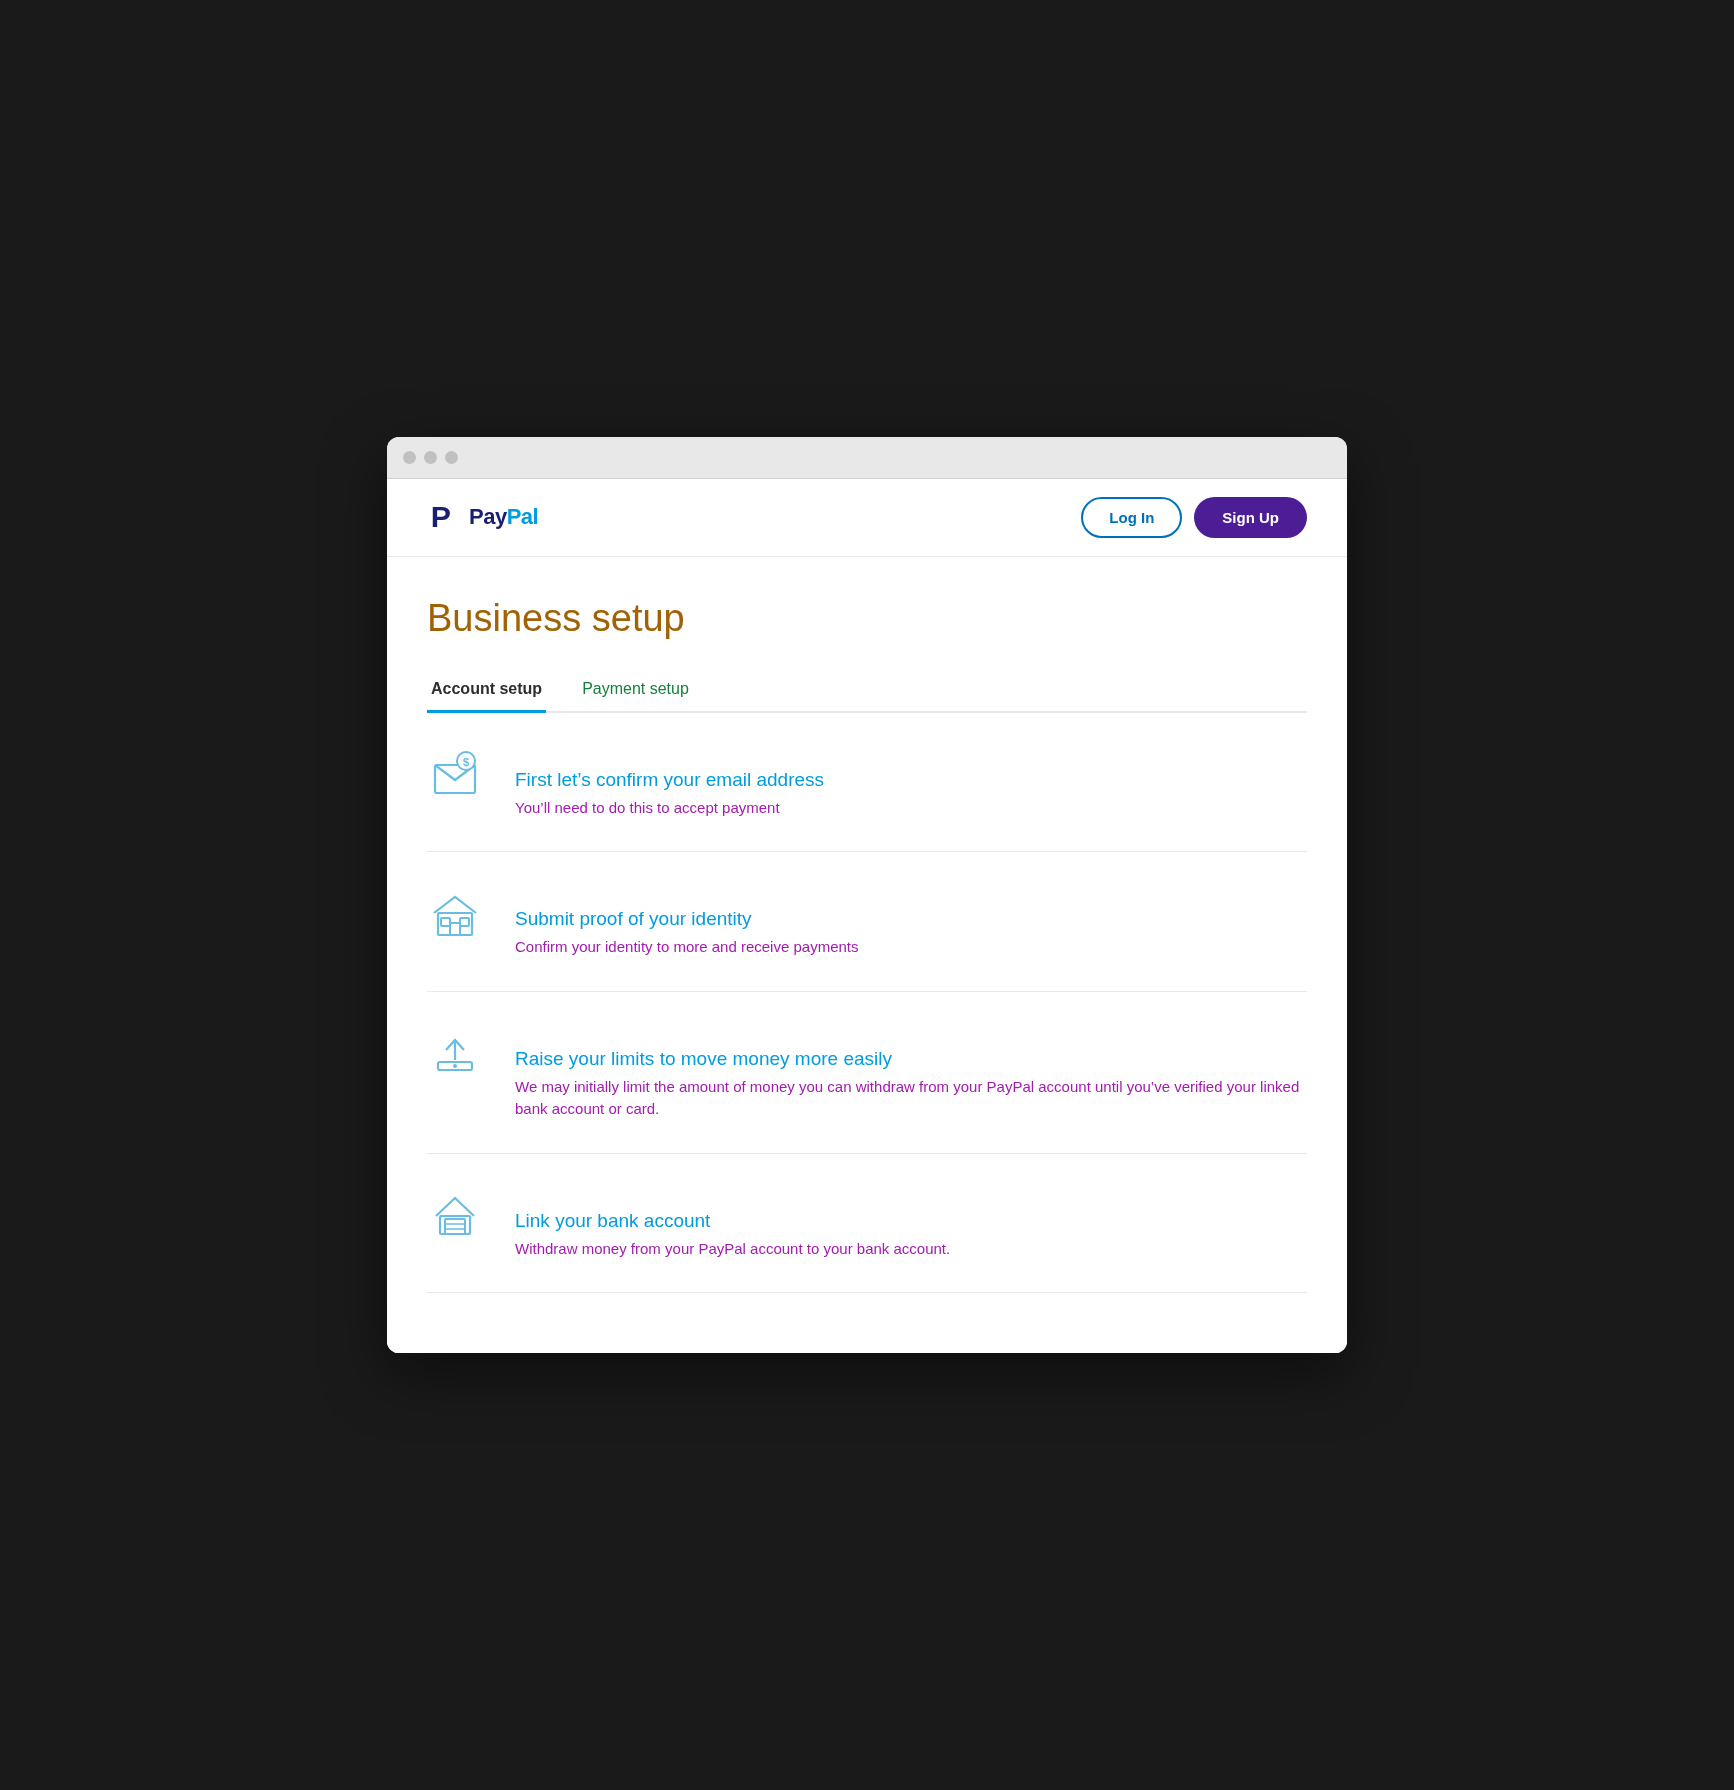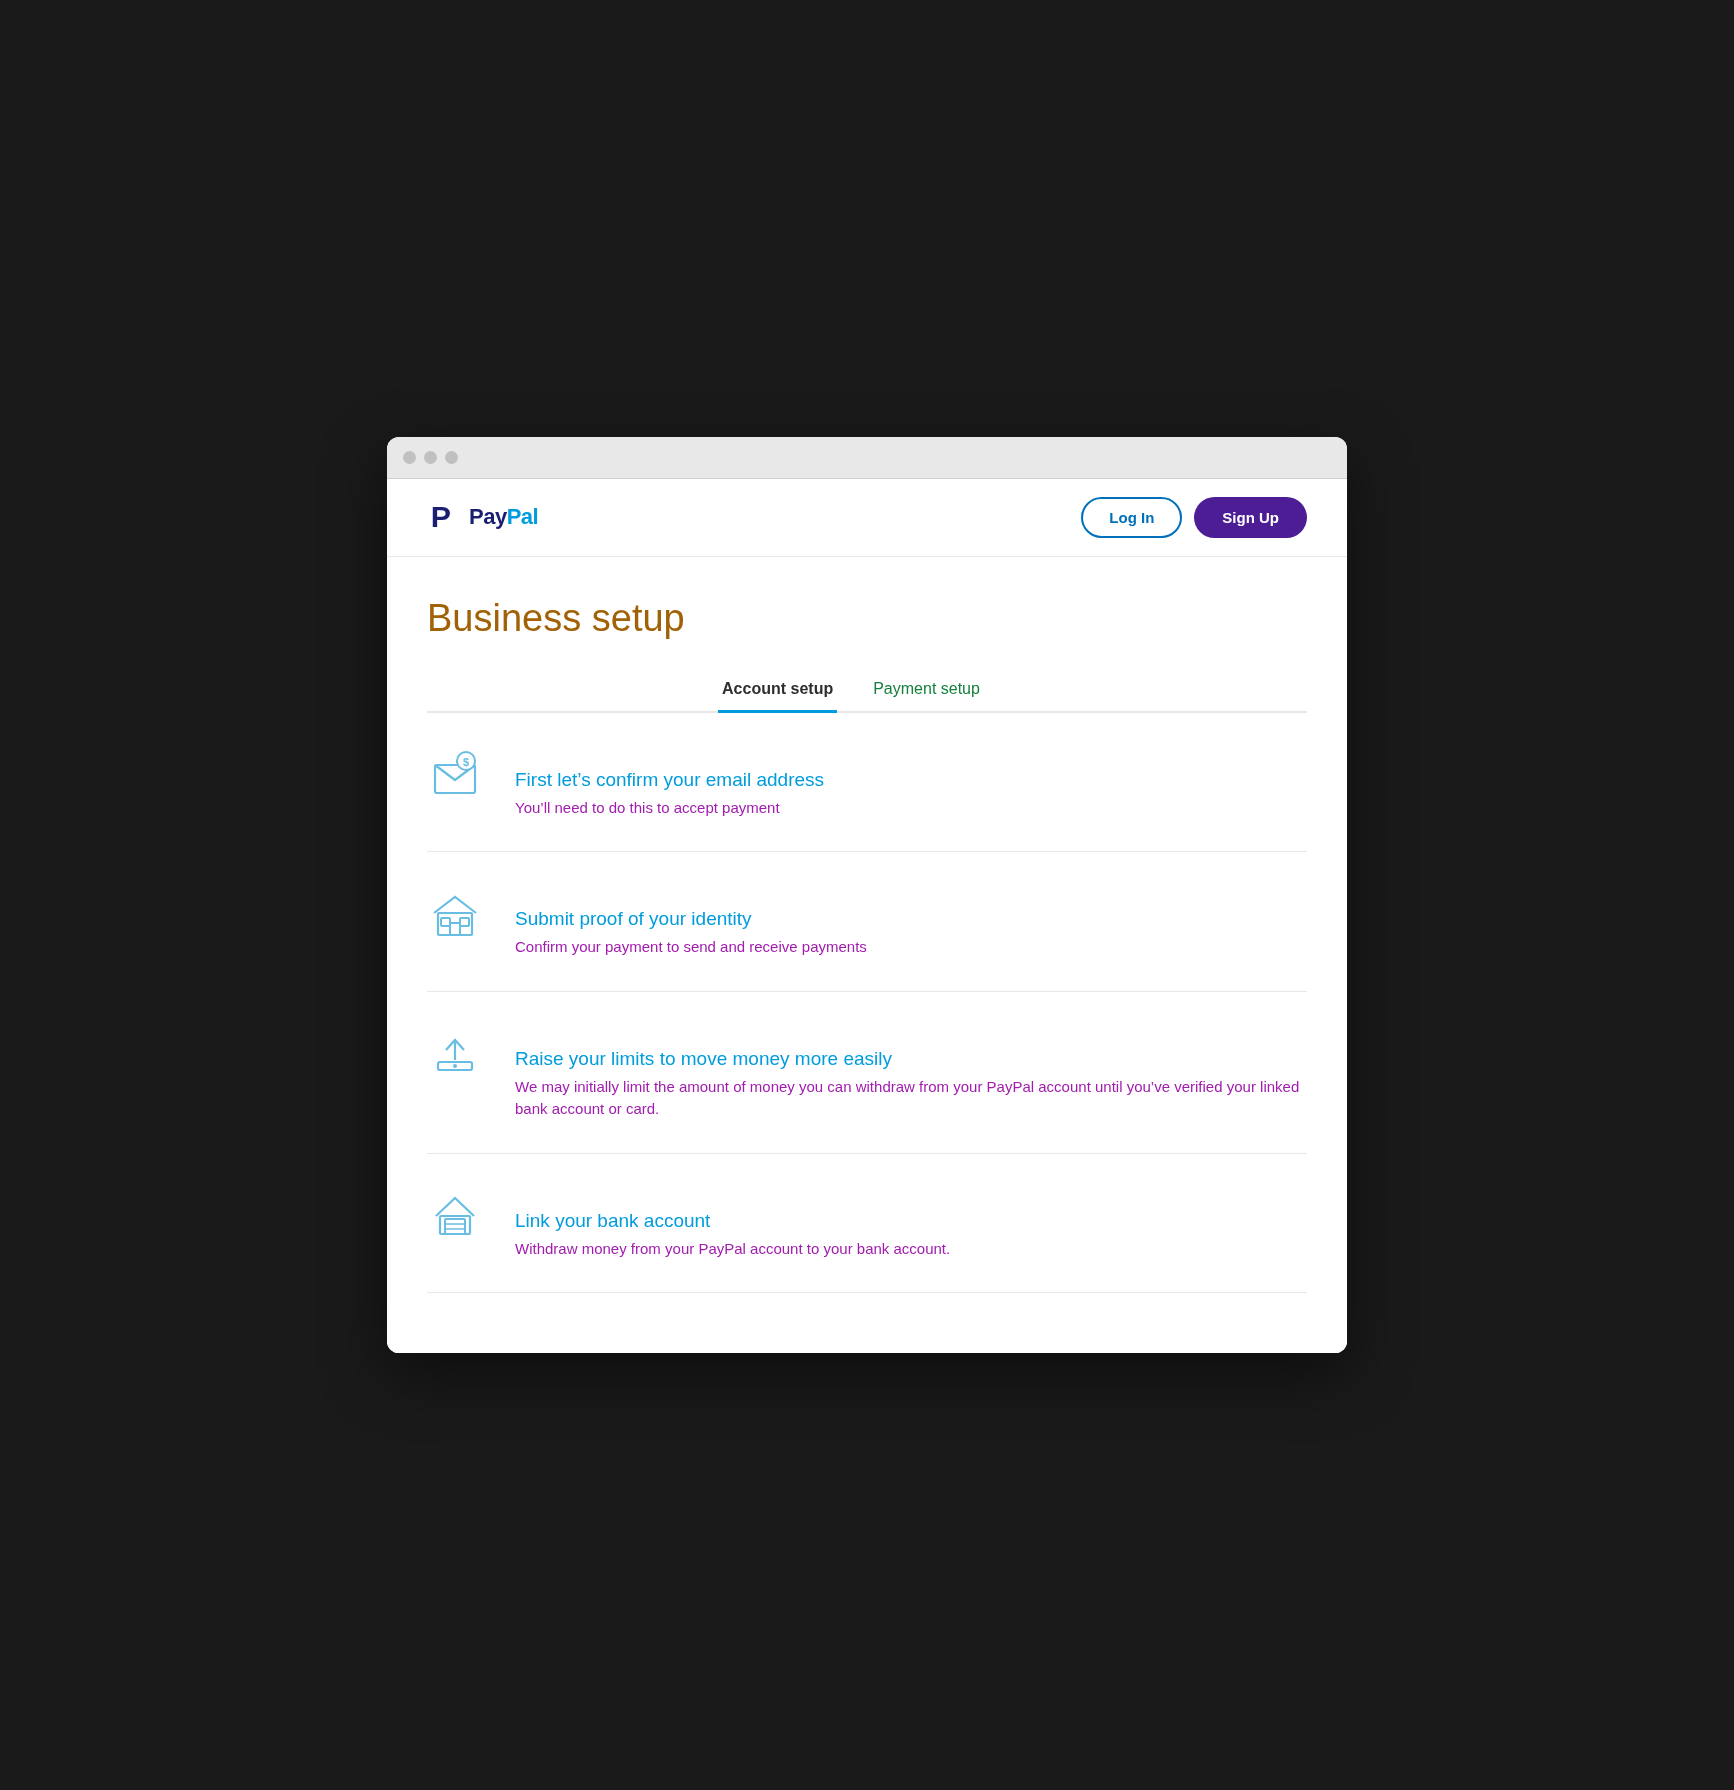--- a/index.html
+++ b/index.html
@@ -116,21 +116,20 @@
       font-weight: 400;
       color: #a16207;
       margin-bottom: 28px;
     }
 
     
     .tabs {
       display: flex;
       border-bottom: 2px solid #e8e8e8;
       margin-bottom: 0;
-      justify-content: center;
     }
 
     .tab {
       padding: 12px 4px;
       margin-right: 32px;
       font-size: 16px;
       cursor: pointer;
       color: #15803d;
       border-bottom: 3px solid transparent;
       margin-bottom: -2px;
@@ -264,21 +263,21 @@
 
               <rect x="11" y="31" width="9" height="8" rx="1" stroke="#6abde2" stroke-width="2" fill="none"></rect>
 
               <rect x="30" y="31" width="9" height="8" rx="1" stroke="#6abde2" stroke-width="2" fill="none"></rect>
 
               <rect x="20" y="36" width="10" height="12" rx="1" stroke="#6abde2" stroke-width="2" fill="none"></rect>
             </svg>
           </div>
           <div class="item-content">
             <div class="item-title">Submit proof of your identity</div>
-            <div class="item-description">Confirm your payment to send and receive payments</div>
+            <div class="item-description">Confirm your identity to more and receive payments</div>
           </div>
         </div>
 
         <div class="setup-item">
           <div class="item-icon">
             <svg viewBox="0 0 55 55" fill="none" xmlns="http://www.w3.org/2000/svg">
 
               <rect x="8" y="36" width="34" height="8" rx="2" stroke="#6abde2" stroke-width="2.2" fill="none"></rect>
 
               <line x1="25" y1="34" x2="25" y2="16" stroke="#6abde2" stroke-width="2.2"></line>

